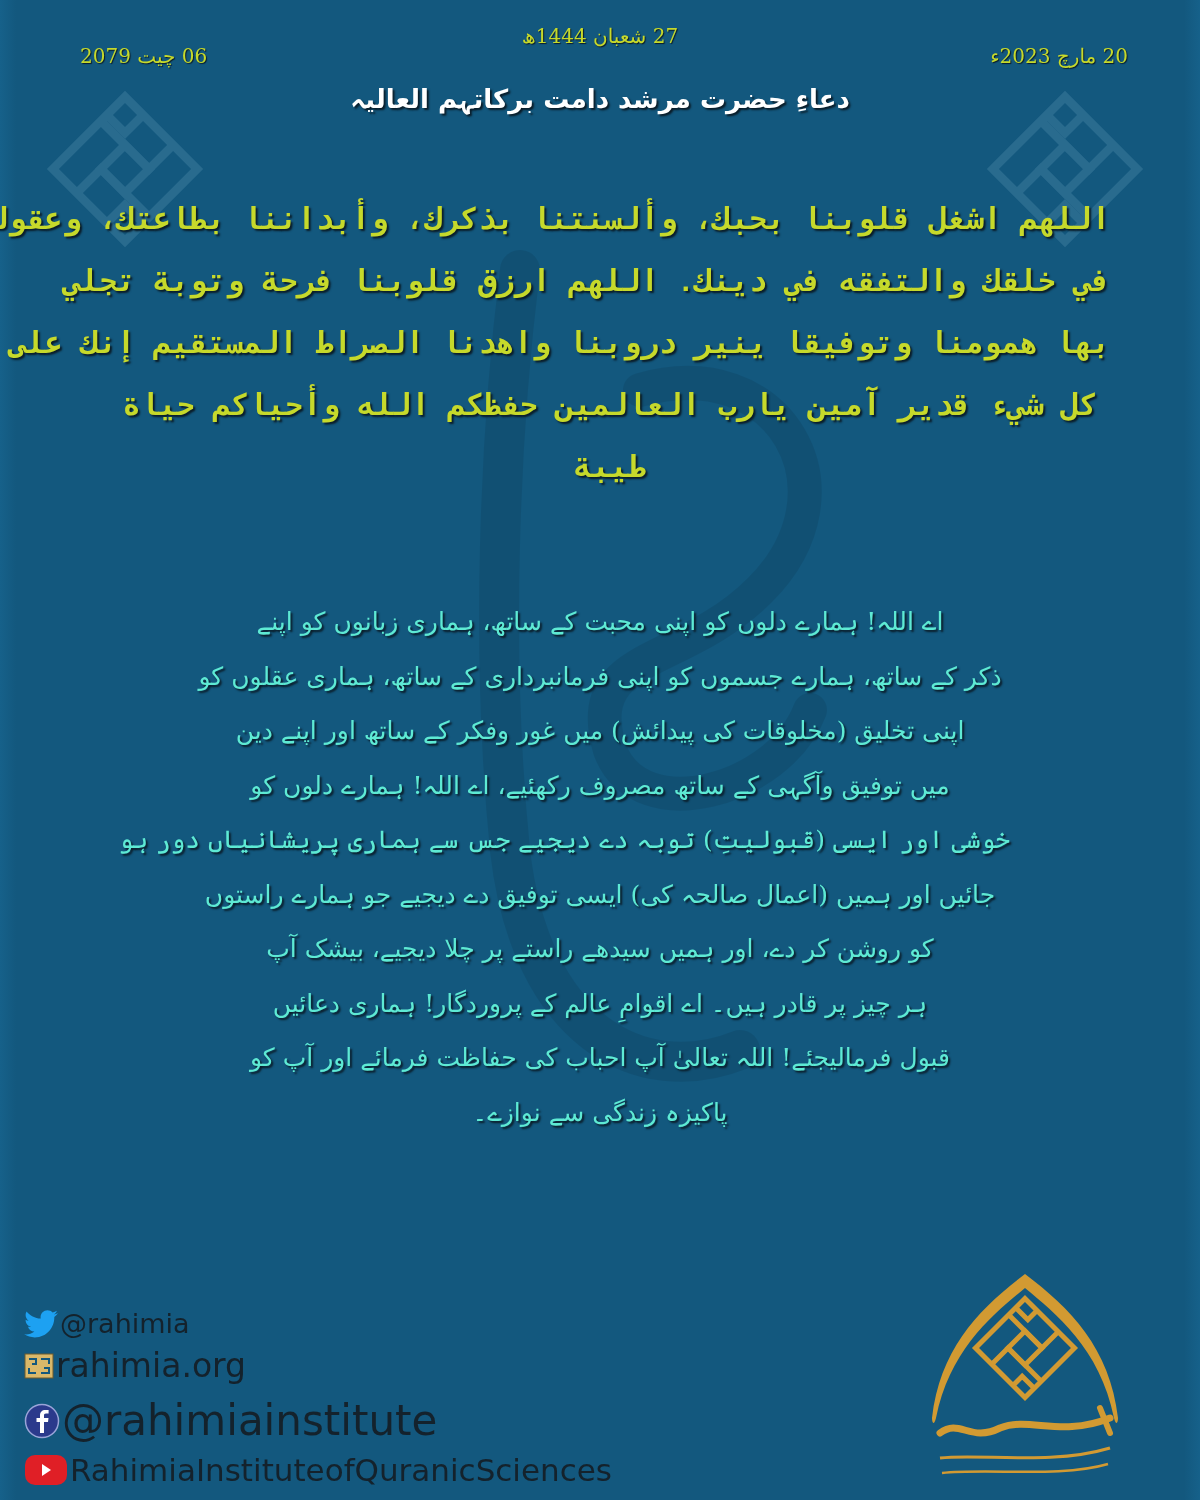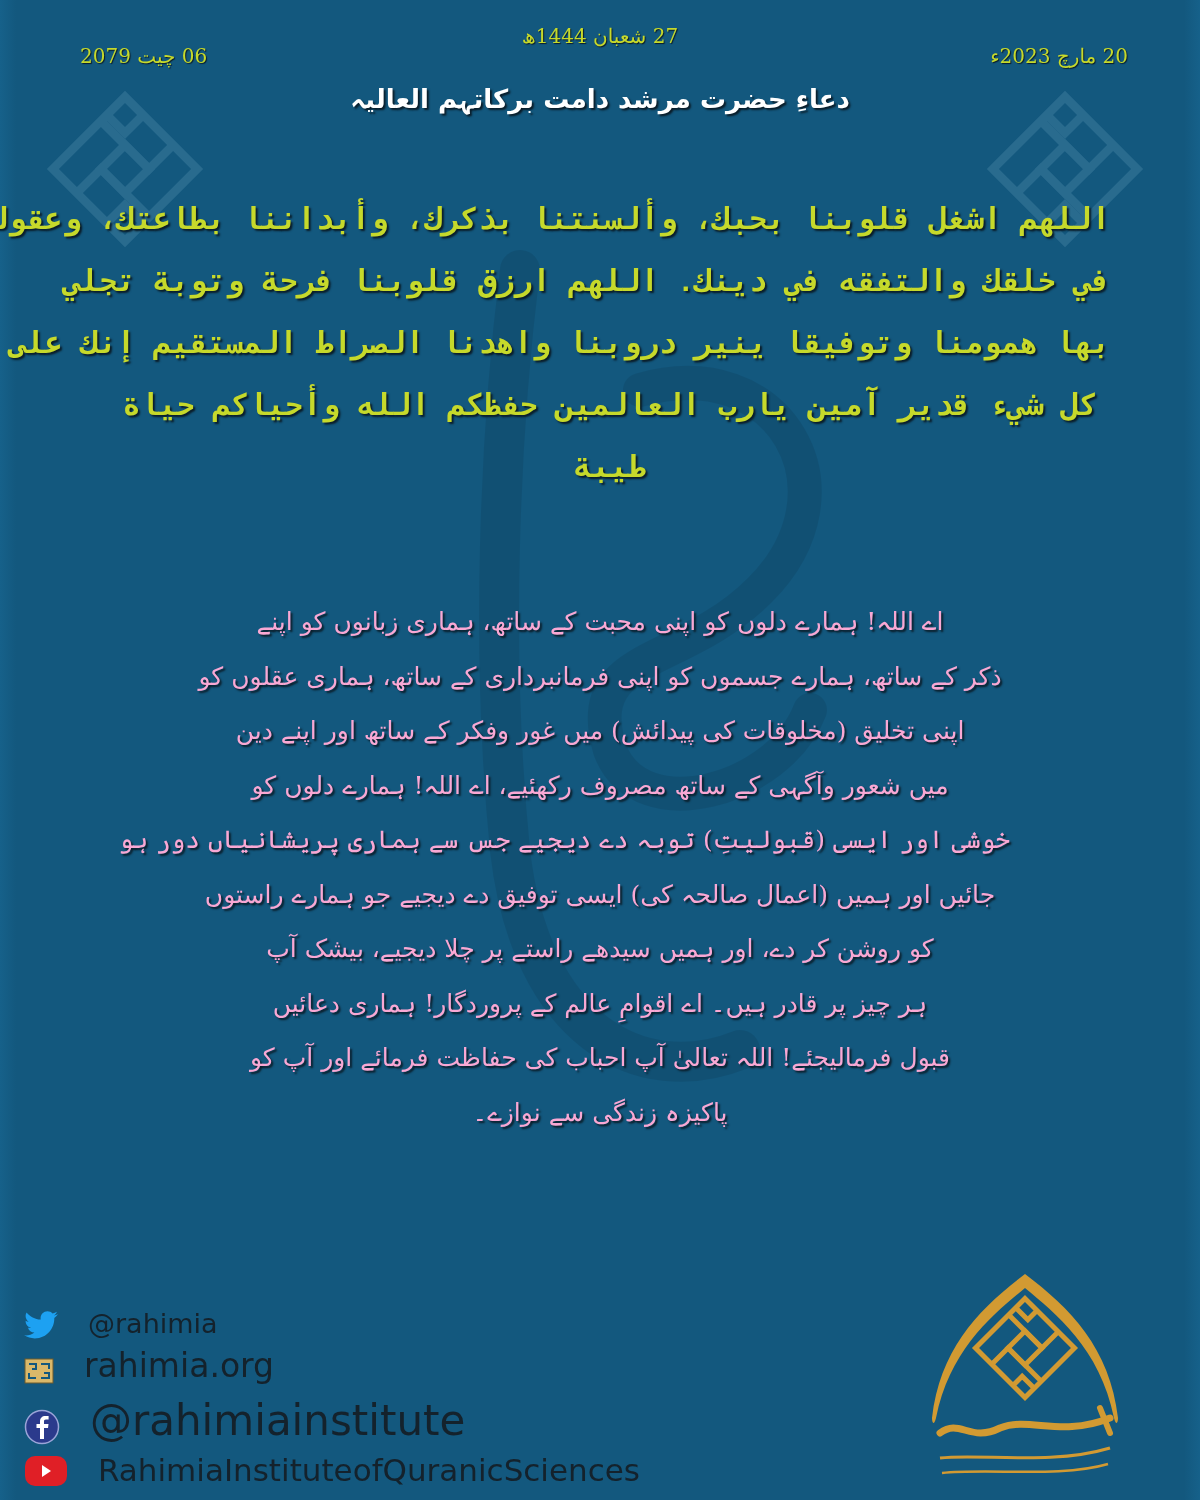--- a/index.html
+++ b/index.html
@@ -43,30 +43,30 @@
   .arabic {
     position: absolute; left: 110px; right: 90px; top: 190px;
     direction: rtl; text-align: center; color: #c6d92b;
     font-family: Liberation Mono, monospace; font-size: 30px; font-weight: bold;
     line-height: 62px; text-shadow: 2px 2px 2px #0a1c28;
   }
   .arabic .line { display: block; white-space: nowrap; }
 
   .urdu {
     position: absolute; left: 190px; right: 190px; top: 595px;
-    direction: rtl; text-align: center; color: #f9a8d4;
+    direction: rtl; text-align: center; color: #5eead4;
     font-family: "DejaVu Serif", serif; font-size: 25px;
     line-height: 54.5px; text-shadow: 2px 2px 2px #0a1c28;
   }
   .urdu .line { display: block; white-space: nowrap; }
 
   .social {
     position: absolute; left: 24px; color: #14222c;
     font-family: "DejaVu Sans", sans-serif; white-space: nowrap;
-    display: flex; align-items: flex-end; gap: 28px;
+    display: flex; align-items: center;
   }
   .social .ico { display: inline-flex; align-items: center; justify-content: center; margin-right: 2px; }
   .social-twitter { top: 1308px; font-size: 27px; }
   .social-web { top: 1346px; font-size: 33px; }
   .social-facebook { top: 1396px; font-size: 42px; }
   .social-youtube { top: 1452px; font-size: 31px; }
 
   .logo { position: absolute; left: 910px; top: 1268px; width: 230px; height: 224px; }
 </style>
 </head>
@@ -110,21 +110,21 @@
   <span class="line">في خلقك والتفقه في دينك. اللهم ارزق قلوبنا فرحة وتوبة تجلي</span>
   <span class="line">بها همومنا وتوفيقا ينير دروبنا واهدنا الصراط المستقيم إنك على</span>
   <span class="line">كل شيء قدير آمين يارب العالمين حفظكم الله وأحياكم حياة</span>
   <span class="line">طيبة</span>
 </div>
 
 <div class="urdu">
   <span class="line">اے اللہ! ہمارے دلوں کو اپنی محبت کے ساتھ، ہماری زبانوں کو اپنے</span>
   <span class="line">ذکر کے ساتھ، ہمارے جسموں کو اپنی فرمانبرداری کے ساتھ، ہماری عقلوں کو</span>
   <span class="line">اپنی تخلیق (مخلوقات کی پیدائش) میں غور وفکر کے ساتھ اور اپنے دین</span>
-  <span class="line">میں شعور وآگہی کے ساتھ مصروف رکھئیے، اے اللہ! ہمارے دلوں کو</span>
+  <span class="line">میں توفیق وآگہی کے ساتھ مصروف رکھئیے، اے اللہ! ہمارے دلوں کو</span>
   <span class="line">خوشی اور ایسی (قبولیتِ) توبہ دے دیجیے جس سے ہماری پریشانیاں دور ہو</span>
   <span class="line">جائیں اور ہمیں (اعمال صالحہ کی) ایسی توفیق دے دیجیے جو ہمارے راستوں</span>
   <span class="line">کو روشن کر دے، اور ہمیں سیدھے راستے پر چلا دیجیے، بیشک آپ</span>
   <span class="line">ہر چیز پر قادر ہیں۔ اے اقوامِ عالم کے پروردگار! ہماری دعائیں</span>
   <span class="line">قبول فرمالیجئے! اللہ تعالیٰ آپ احباب کی حفاظت فرمائے اور آپ کو</span>
   <span class="line">پاکیزہ زندگی سے نوازے۔</span>
 </div>
 
 <div class="social social-twitter">
   <span class="ico">

